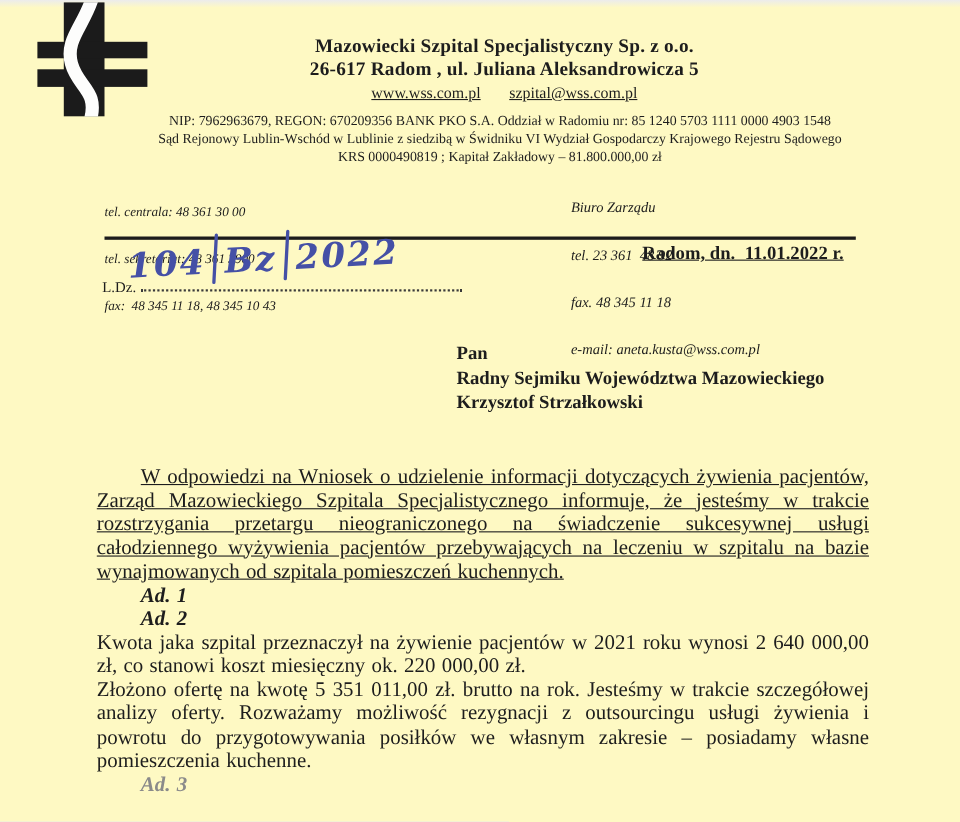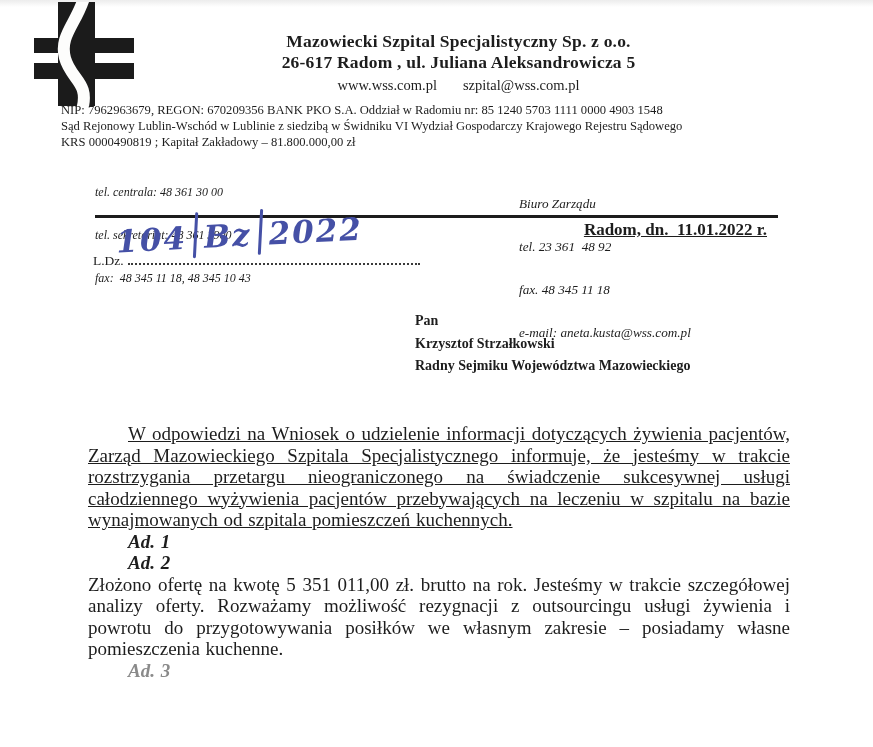--- a/index.html
+++ b/index.html
@@ -1,55 +1,55 @@
 <!DOCTYPE html>
 <html style="--ink: #4550a6; --logo: #1b1b1b;"><head>
 <meta charset="utf-8">
 <style>
   html,body{margin:0;padding:0;background:#e8e8e8;}
   .page{
     position:relative;
     width:873px;height:747px;
-    background:#ffffff;
+    background:#fef9c3;
     overflow:hidden;
     font-family:"Liberation Serif", serif;
     color:#1d1d1d;
     box-sizing:border-box;
   }
   .scan-top{position:absolute;top:0;left:0;right:0;height:7px;
     background:linear-gradient(#ececec,rgba(255,255,255,0));}
   
   .logo{position:absolute;left:14px;top:2px;width:122px;height:104px;color:var(--logo,#1b1b1b);}
   .head-center{position:absolute;left:140px;right:96px;top:31px;text-align:center;}
   .org-name,.org-addr{font-weight:bold;font-size:17.5px;line-height:21px;letter-spacing:.2px;}
   .head-links{margin-top:4px;font-size:14.5px;}
-  .head-links .lnk{text-align:center;}
+  .head-links .lnk{text-decoration:underline;text-align:center;}
   .head-links .gap{display:inline-block;width:26px;}
-  .org-info{position:absolute;left:61px;right:40px;top:103px;
+  .org-info{position:absolute;left:76px;right:40px;top:103px;text-align:center;
     font-size:12.6px;line-height:15.8px;}
   .contact-left{position:absolute;left:95px;top:156px;font-style:italic;
     font-size:12px;line-height:14.4px;white-space:pre;}
-  .contact-right{position:absolute;left:519px;top:168px;font-style:italic;
+  .contact-right{position:absolute;left:519px;top:153px;font-style:italic;
     font-size:13.2px;line-height:14.4px;white-space:pre;}
   .rule{position:absolute;left:95px;top:215px;width:683px;height:2.5px;background:#1c1c1c;}
   .place-date{position:absolute;right:106px;top:220px;font-weight:bold;
     font-size:17px;white-space:pre;text-decoration:underline;}
   .ldz-row{position:absolute;left:93px;top:252px;font-size:13.5px;}
   .ldz-dots{display:inline-block;width:292px;height:11px;
     border-bottom:2px dotted #3a3a3a;margin-left:4px;}
   
   .handwriting{position:absolute;left:116px;top:210px;z-index:5;
     color:var(--ink,#4550a6);
     font-family:"DejaVu Serif", serif;font-style:italic;font-weight:bold;
     font-size:31px;transform:rotate(-3deg);letter-spacing:2px;white-space:nowrap;}
   .hw-sep{display:inline-block;width:3px;height:46px;background:var(--ink,#4550a6);
     transform:rotate(6deg);vertical-align:-10px;margin:0 7px;border-radius:2px;}
   
   .recipient{position:absolute;left:415px;top:310px;font-weight:bold;
-    font-size:14px;line-height:22.5px;}
+    font-size:17px;line-height:22.5px;}
   
   .body-text{position:absolute;left:88px;top:423px;width:702px;
     font-size:19px;line-height:21.5px;text-align:justify;word-spacing:1px;}
   .body-text p{margin:0;}
   .p-indent{text-indent:40px;text-decoration:underline;}
   .ad-label{font-weight:bold;margin-left:40px;font-style:italic;}
   .ad3-faint{color:#8a8a8a;}
 </style>
 </head>
 <body>
@@ -102,24 +102,25 @@
   <div class="ldz-row">
     <span>L.Dz.</span><span class="ldz-dots"></span>
   </div>
 
   <div class="handwriting">
     <span>104</span><span class="hw-sep"></span><span>Bz</span><span class="hw-sep"></span><span>2022</span>
   </div>
 
   <div class="recipient">
     <div>Pan</div>
+    <div>Radny Sejmiku Województwa Mazowieckiego</div>
     <div>Krzysztof Strzałkowski</div>
-    <div>Radny Sejmiku Województwa Mazowieckiego</div>
   </div>
 
   <div class="body-text">
     <p class="p-indent">W odpowiedzi na Wniosek o udzielenie informacji dotyczących żywienia pacjentów, Zarząd Mazowieckiego Szpitala Specjalistycznego informuje, że jesteśmy w trakcie rozstrzygania przetargu nieograniczonego na świadczenie sukcesywnej usługi całodziennego wyżywienia pacjentów przebywających na leczeniu w szpitalu na bazie wynajmowanych od szpitala pomieszczeń kuchennych.</p>
     <div class="ad-label">Ad. 1</div>
     <div class="ad-label">Ad. 2</div>
+    <p>Kwota jaka szpital przeznaczył na żywienie pacjentów w 2021 roku wynosi 2 640 000,00 zł, co stanowi koszt miesięczny ok. 220 000,00 zł.</p>
     <p>Złożono ofertę na kwotę 5 351 011,00 zł. brutto na rok. Jesteśmy w trakcie szczegółowej analizy oferty. Rozważamy możliwość rezygnacji z outsourcingu usługi żywienia i powrotu do przygotowywania posiłków we własnym zakresie – posiadamy własne pomieszczenia kuchenne.</p>
     <div class="ad-label ad3-faint">Ad. 3</div>
   </div>
 </div>
 
 </body></html>

